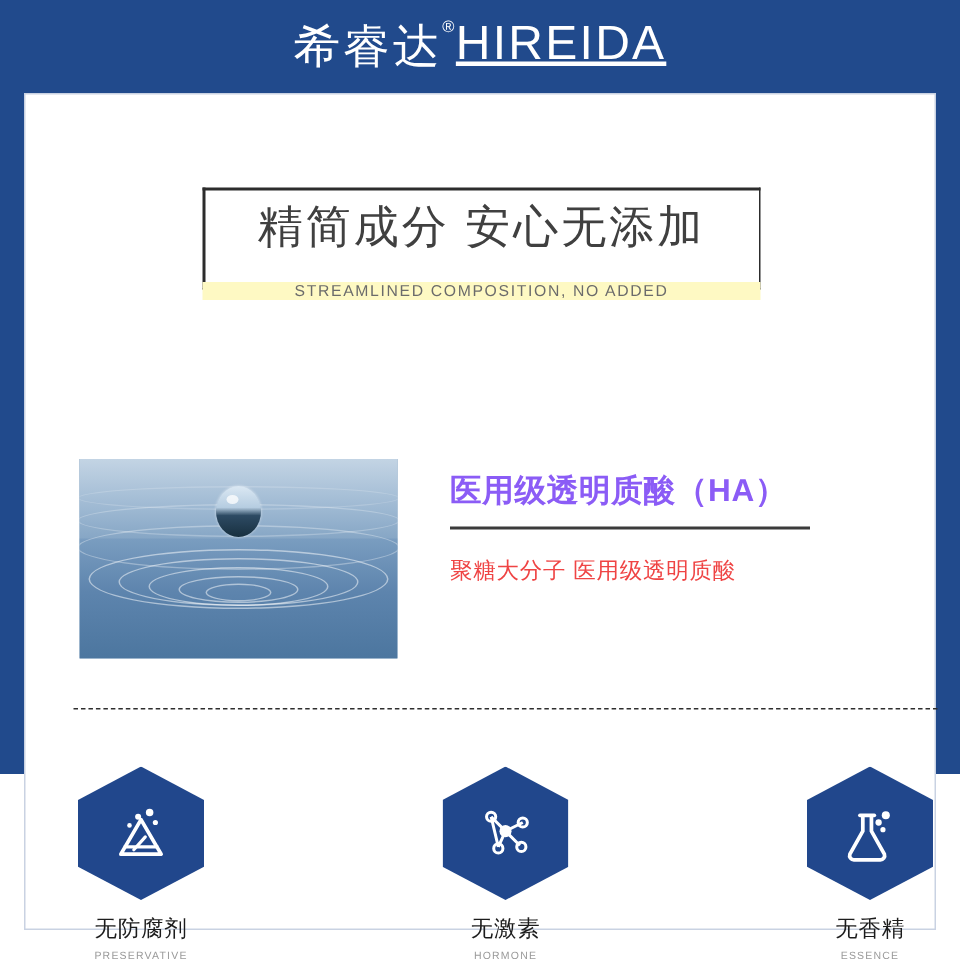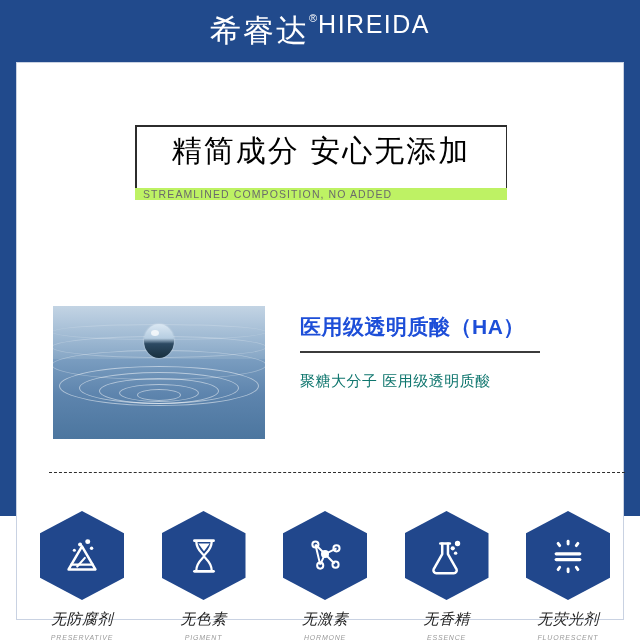--- a/index.html
+++ b/index.html
@@ -22,21 +22,21 @@
   .logo-text {
     color:#ffffff;
     font-size:31px;
     letter-spacing:1px;
     font-weight:400;
     white-space:nowrap;
     display:flex; align-items:flex-start;
   }
   .logo-cn { font-size:31px; letter-spacing:2px; }
   .logo-reg { font-size:11px; line-height:1; position:relative; top:3px; }
-  .logo-en { font-size:25px; letter-spacing:1.5px; font-weight:300; }
+  .logo-en { font-size:32px; letter-spacing:1.5px; font-weight:300;text-decoration:underline; }
 
   
   .panel {
     position:absolute; left:16px; top:62px;
     width:608px; height:558px;
     background:#ffffff;
     border:1px solid #c9d2e2;
   }
 
   
@@ -49,31 +49,31 @@
   .tb-left   { left:0; top:0; width:1.5px; height:100%; }
   .tb-right  { right:0; top:0; width:1.5px; height:100%; }
   .tb-bot-l  { left:0; bottom:0; width:72px; height:1.5px; }
   .tb-bot-r  { right:0; bottom:0; width:72px; height:1.5px; }
 
   .title-cn {
     position:absolute; left:0; right:0; top:6px;
     text-align:center;
     font-size:30px;
     letter-spacing:2px;
-    color:#000000;
+    color:#404040;
     font-weight:400;
     white-space:nowrap;
   }
   .title-en {
     position:absolute; left:0; right:0; bottom:-7px;
-    text-align:left;
+    text-align:center;
     font-size:10.5px;
     letter-spacing:1.1px;
     color:#6b6b6b;
-    background:#bef264;
+    background:#fef9c3;
     padding:0 8px;
     white-space:nowrap;
   }
 
   
   .product { position:absolute; left:0; top:0; width:640px; height:640px; pointer-events:none; }
 
   .photo {
     position:absolute; left:36px; top:243px;
     width:212px; height:133px;
@@ -110,46 +110,46 @@
     box-shadow:0 0 2px rgba(255,255,255,0.6);
   }
   .droplet::after {
     content:""; position:absolute; left:7px; top:6px;
     width:8px; height:6px; border-radius:50%;
     background:rgba(255,255,255,0.75);
   }
 
   .prod-title {
     position:absolute; left:283px; top:250px;
-    font-size:21px; font-weight:bold; color:#1d4ed8;
+    font-size:21px; font-weight:bold; color:#8b5cf6;
     letter-spacing:0.5px; white-space:nowrap;
     pointer-events:auto;
   }
   .prod-rule {
     position:absolute; left:283px; top:288px;
     width:240px; height:1.5px; background:#3b3b3b;
   }
   .prod-desc {
     position:absolute; left:283px; top:305px;
-    font-size:15px; color:#0f766e; line-height:25px;
+    font-size:15px; color:#ef4444; line-height:25px;
     letter-spacing:0.5px; white-space:nowrap;
     pointer-events:auto;
   }
 
   
   .divider {
     position:absolute; left:32px; top:409px; width:576px;
     border-top:1.5px dashed #2e2e2e;
   }
 
   
   .features {
-    position:absolute; left:20px; top:448px;
+    position:absolute; left:32px; top:448px;
     width:576px; height:130px;
-    display:flex; justify-content:space-between;font-style:italic;
+    display:flex; justify-content:space-between;
   }
   .feature {
     width:90px;
     display:flex; flex-direction:column; align-items:center;
   }
   .hex {
     width:84px; height:92px;
     background:#21478C;
     clip-path:polygon(50% 0%, 100% 25%, 100% 75%, 50% 100%, 0% 75%, 0% 25%);
     display:flex; align-items:center; justify-content:center;
@@ -227,33 +227,20 @@
             <circle cx="22" cy="12" r="2.1" fill="#fff"></circle>
             <circle cx="30" cy="9" r="2.6" fill="#fff"></circle>
             <circle cx="34" cy="16" r="1.8" fill="#fff"></circle>
             <circle cx="16" cy="18" r="1.6" fill="#fff"></circle>
           </svg>
         </div>
         <div class="feat-cn">无防腐剂</div>
         <div class="feat-en">PRESERVATIVE</div>
       </div>
 
-      <div class="feature">
-        <div class="hex">
-          <svg viewBox="0 0 48 48">
-            <path d="M14 8 H34" stroke="#fff" stroke-width="2.8" stroke-linecap="round"></path>
-            <path d="M14 40 H34" stroke="#fff" stroke-width="2.8" stroke-linecap="round"></path>
-            <path d="M16 9 C16 18 24 22 24 24 C24 26 32 30 32 39" fill="none" stroke="#fff" stroke-width="2.4"></path>
-            <path d="M32 9 C32 18 24 22 24 24 C24 26 16 30 16 39" fill="none" stroke="#fff" stroke-width="2.4"></path>
-            <path d="M18 11 H30 L24 19 Z" fill="#fff"></path>
-          </svg>
-        </div>
-        <div class="feat-cn">无色素</div>
-        <div class="feat-en">PIGMENT</div>
-      </div>
 
 
       <div class="feature">
         <div class="hex">
           <svg viewBox="0 0 48 48">
             <path d="M14 12 L24 22 L36 16 M24 22 L19 33 M24 22 L34 32 M19 33 L14 12" fill="none" stroke="#fff" stroke-width="2.1"></path>
             <circle cx="24" cy="22" r="4.2" fill="#fff"></circle>
             <circle cx="14" cy="12" r="3.2" fill="none" stroke="#fff" stroke-width="2.1"></circle>
             <circle cx="36" cy="16" r="3.2" fill="none" stroke="#fff" stroke-width="2.1"></circle>
             <circle cx="19" cy="34" r="3.2" fill="none" stroke="#fff" stroke-width="2.1"></circle>
@@ -271,32 +258,16 @@
             <path d="M17 11 H27" stroke="#fff" stroke-width="2.6" stroke-linecap="round"></path>
             <circle cx="30" cy="16" r="2.2" fill="#fff"></circle>
             <circle cx="35" cy="11" r="2.8" fill="#fff"></circle>
             <circle cx="33" cy="21" r="1.8" fill="#fff"></circle>
           </svg>
         </div>
         <div class="feat-cn">无香精</div>
         <div class="feat-en">ESSENCE</div>
       </div>
 
-      <div class="feature">
-        <div class="hex">
-          <svg viewBox="0 0 48 48">
-            <rect x="10" y="20" width="28" height="3.4" rx="1.7" fill="#fff"></rect>
-            <rect x="10" y="26" width="28" height="3.4" rx="1.7" fill="#fff"></rect>
-            <rect x="22.6" y="7" width="3" height="6" rx="1.5" fill="#fff"></rect>
-            <rect x="22.6" y="36" width="3" height="6" rx="1.5" fill="#fff"></rect>
-            <rect x="13" y="9" width="3" height="6" rx="1.5" fill="#fff" transform="rotate(-35 14.5 12)"></rect>
-            <rect x="32" y="9" width="3" height="6" rx="1.5" fill="#fff" transform="rotate(35 33.5 12)"></rect>
-            <rect x="13" y="34" width="3" height="6" rx="1.5" fill="#fff" transform="rotate(35 14.5 37)"></rect>
-            <rect x="32" y="34" width="3" height="6" rx="1.5" fill="#fff" transform="rotate(-35 33.5 37)"></rect>
-          </svg>
-        </div>
-        <div class="feat-cn">无荧光剂</div>
-        <div class="feat-en">FLUORESCENT</div>
-      </div>
 
     </div>
   </div>
 </div>
 
 </body></html>

